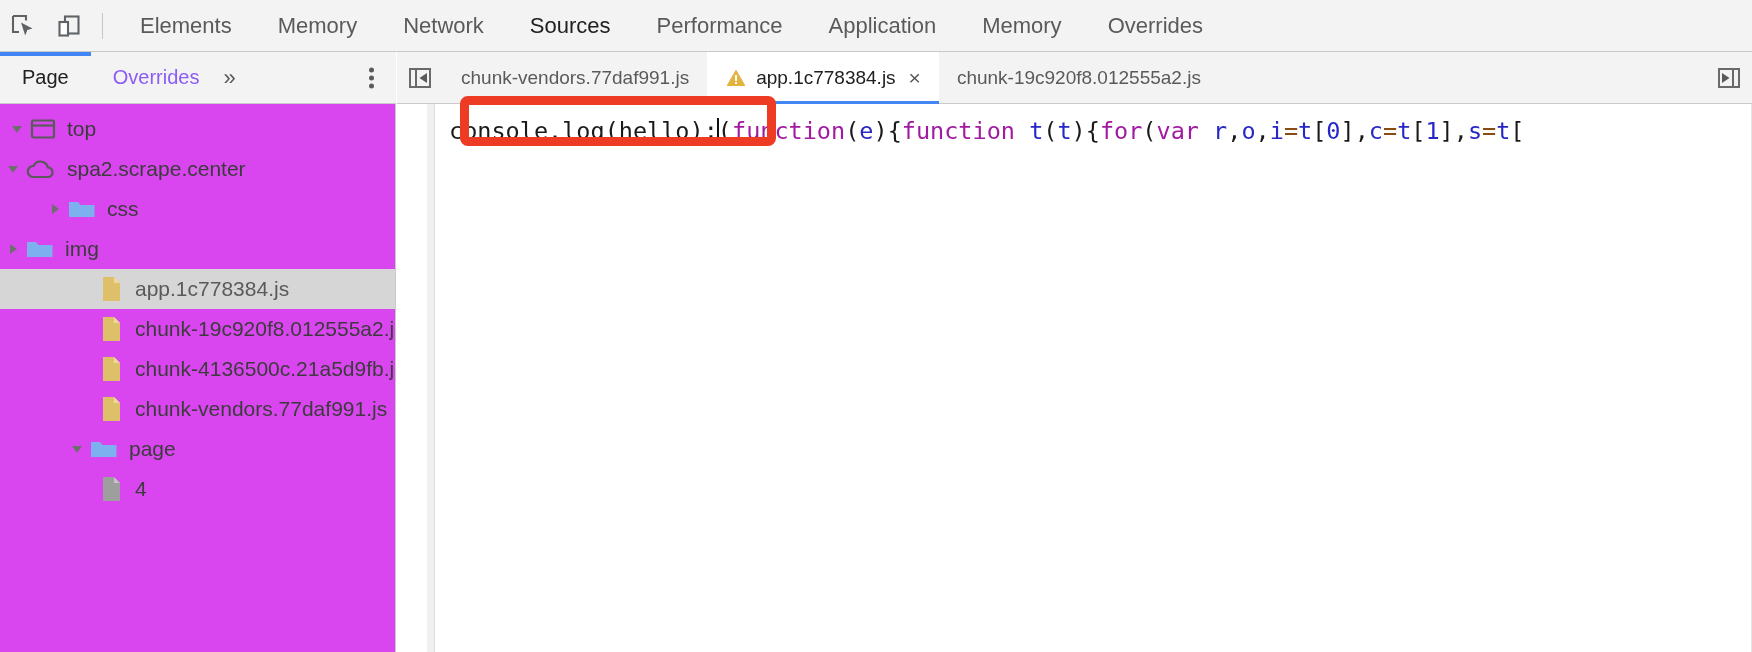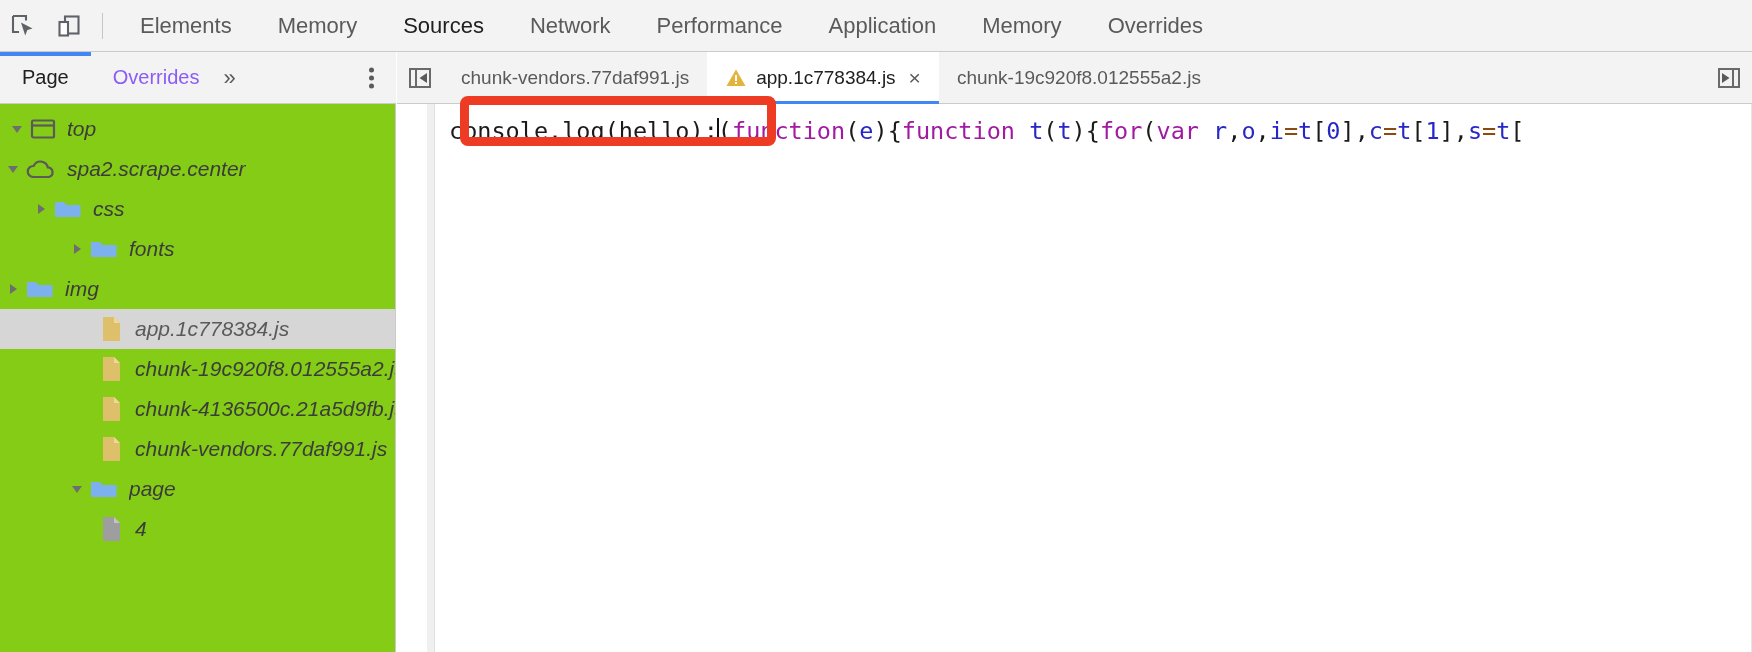--- a/index.html
+++ b/index.html
@@ -104,25 +104,24 @@
   }
   .tab-close {
     font-size: 21px; color: #5a5a5a; margin-left: 4px; line-height: 1;
     cursor: pointer;
   }
   .warn-ico { display: inline-flex; }
 
   
   .nav-pane {
     position: absolute; left: 0; top: 104px; width: 396px; bottom: 0;
-    background: #84cc16;
+    background: #d946ef;
     border-right: 1px solid #cacaca;
     overflow: hidden;
     padding-top: 5px;
-    font-style: italic;
   }
   .tree-row {
     display: flex; align-items: center;
     height: 40px;
     white-space: nowrap;
     cursor: pointer;
     font-size: 21px;
     color: #3c3c3c;
   }
   .tree-row.selected { background: #d6d6d6; color: #5a5a5a; }
@@ -194,25 +193,25 @@
       </svg>
     </div>
     <div class="tb-sep"></div>
     <div class="panel-tabs">
       <div class="panel-tab">
           <span>Elements</span>
         </div>
       <div class="panel-tab">
           <span>Memory</span>
         </div>
+      <div class="panel-tab">
+          <span>Network</span>
+        </div>
       <div class="panel-tab active">
           <span>Sources</span>
-        </div>
-      <div class="panel-tab">
-          <span>Network</span>
         </div>
       <div class="panel-tab">
           <span>Performance</span>
         </div>
       <div class="panel-tab">
           <span>Application</span>
         </div>
       <div class="panel-tab">
           <span>Memory</span>
         </div>
@@ -302,47 +301,34 @@
           </svg>
       </span>
       <span class="tree-ico">
         <svg width="30" height="22" viewBox="0 0 30 22">
           <path d="M7 19 a5.5 5.5 0 0 1 0.6 -11 a7.5 7.5 0 0 1 14.2 1.4 a4.9 4.9 0 0 1 1.2 9.6 Z" fill="none" stroke="#5a5a5a" stroke-width="2.2" stroke-linejoin="round"></path>
         </svg>
       </span>
       <span class="tree-label">spa2.scrape.center</span>
     </div>
 
-    <div class="tree-row" style="padding-left:28px">
+    <div class="tree-row" style="padding-left:42px">
       <span class="twisty">
         <svg width="14" height="14" viewBox="0 0 14 14">
             <path d="M4 2 L11 7 L4 12 Z" fill="#6e6e6e"></path>
           </svg>
       </span>
       <span class="tree-ico">
         <svg width="28" height="22" viewBox="0 0 28 22">
           <path d="M1 4 h9 l2.5 3 h14 v12 h-25.5 Z" fill="#7cb0ee"></path>
         </svg>
       </span>
       <span class="tree-label">css</span>
     </div>
 
-    <div class="tree-row" style="padding-left:64px">
-      <span class="twisty">
-        <svg width="14" height="14" viewBox="0 0 14 14">
-            <path d="M4 2 L11 7 L4 12 Z" fill="#6e6e6e"></path>
-          </svg>
-      </span>
-      <span class="tree-ico">
-        <svg width="28" height="22" viewBox="0 0 28 22">
-          <path d="M1 4 h9 l2.5 3 h14 v12 h-25.5 Z" fill="#7cb0ee"></path>
-        </svg>
-      </span>
-      <span class="tree-label">fonts</span>
-    </div>
 
     <div class="tree-row" style="">
       <span class="twisty">
         <svg width="14" height="14" viewBox="0 0 14 14">
             <path d="M4 2 L11 7 L4 12 Z" fill="#6e6e6e"></path>
           </svg>
       </span>
       <span class="tree-ico">
         <svg width="28" height="22" viewBox="0 0 28 22">
           <path d="M1 4 h9 l2.5 3 h14 v12 h-25.5 Z" fill="#7cb0ee"></path>

